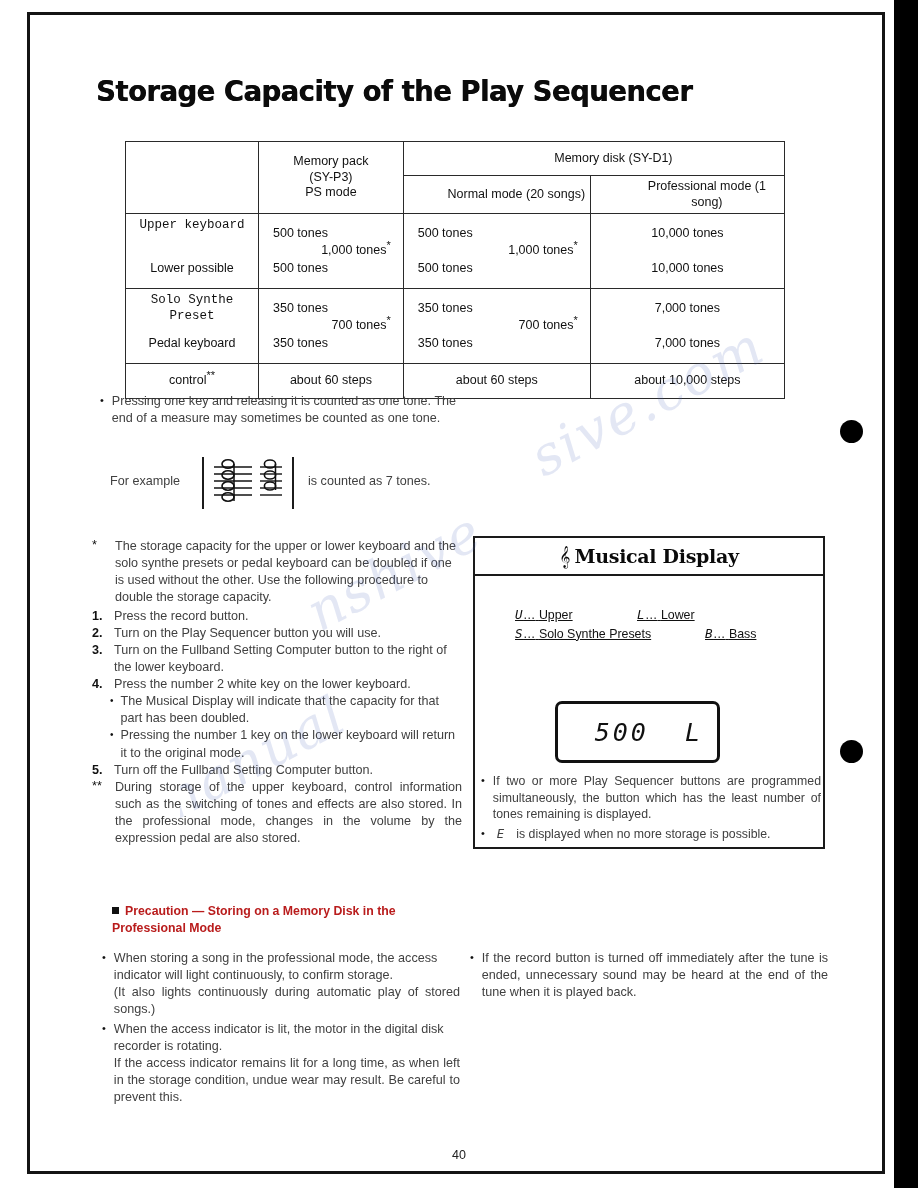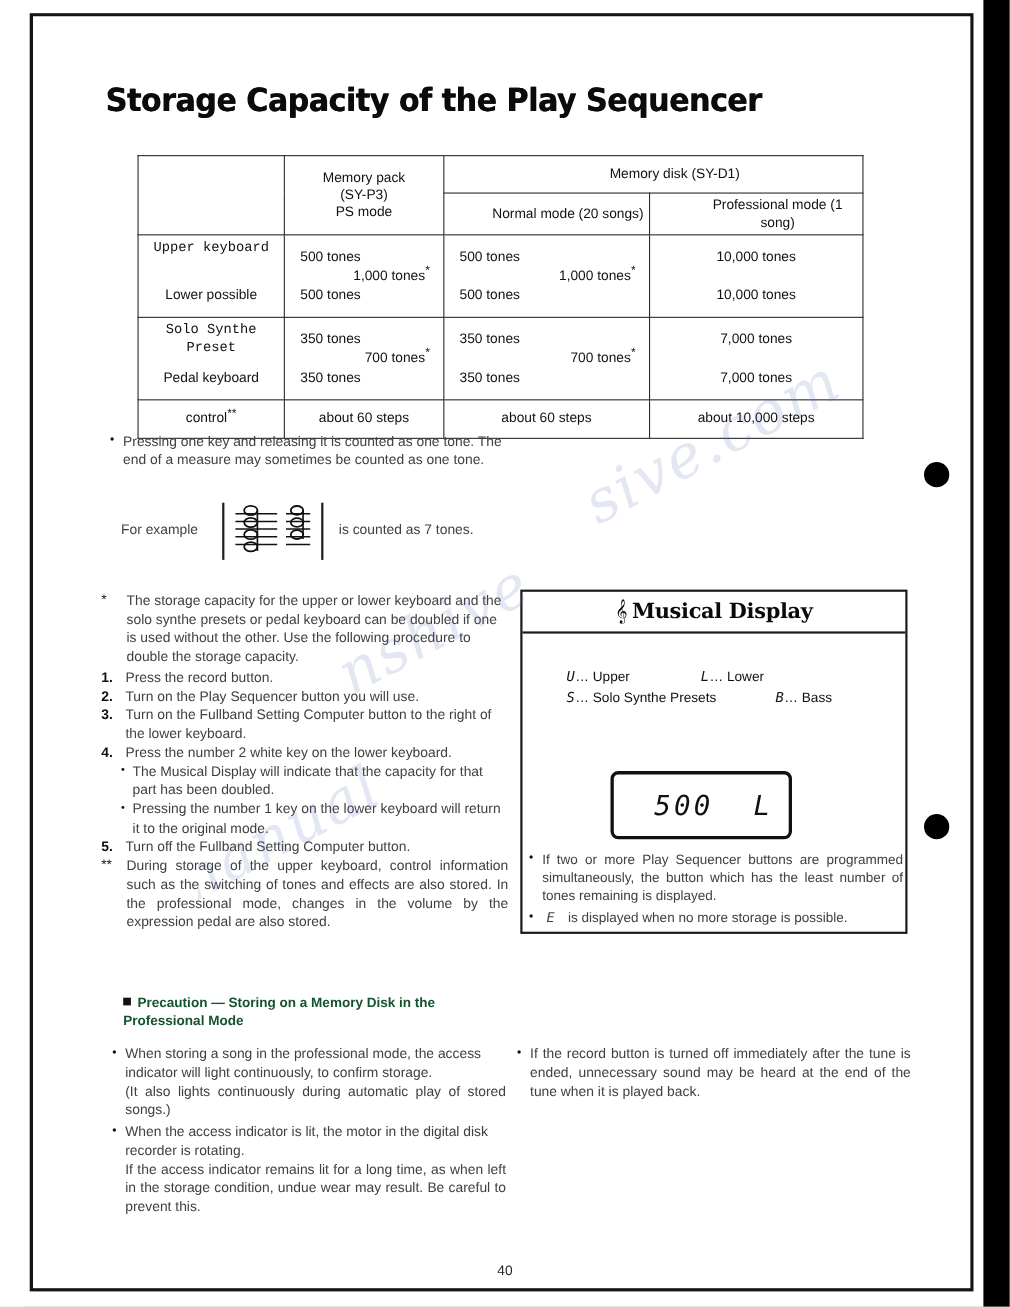--- a/index.html
+++ b/index.html
@@ -326,20 +326,21 @@
     color: #0a0a0a;
   }
   .md-body {
     padding: 13px 16px 0 16px;
   }
   .md-legend {
     margin-top: 17px;
     padding-left: 24px;
     font-size: 12.4px;
     line-height: 1.5;
+    text-decoration: underline;
   }
   .lcdchar {
     font-family: "DejaVu Sans Mono", monospace;
     font-style: italic;
     font-size: 12.5px;
     letter-spacing: 0.5px;
   }
   .legend-line {
     display: flex;
   }
@@ -390,21 +391,21 @@
 
   
   .precaution-head {
     position: absolute;
     left: 112px;
     top: 903px;
     width: 350px;
     font-size: 12.3px;
     font-weight: 700;
     line-height: 1.35;
-    color: #14532d;
+    color: #b91c1c;
   }
   .sq {
     display: inline-block;
     width: 7px;
     height: 7px;
     background: #111;
     margin-right: 6px;
     vertical-align: 1px;
   }
   .prec-left {

